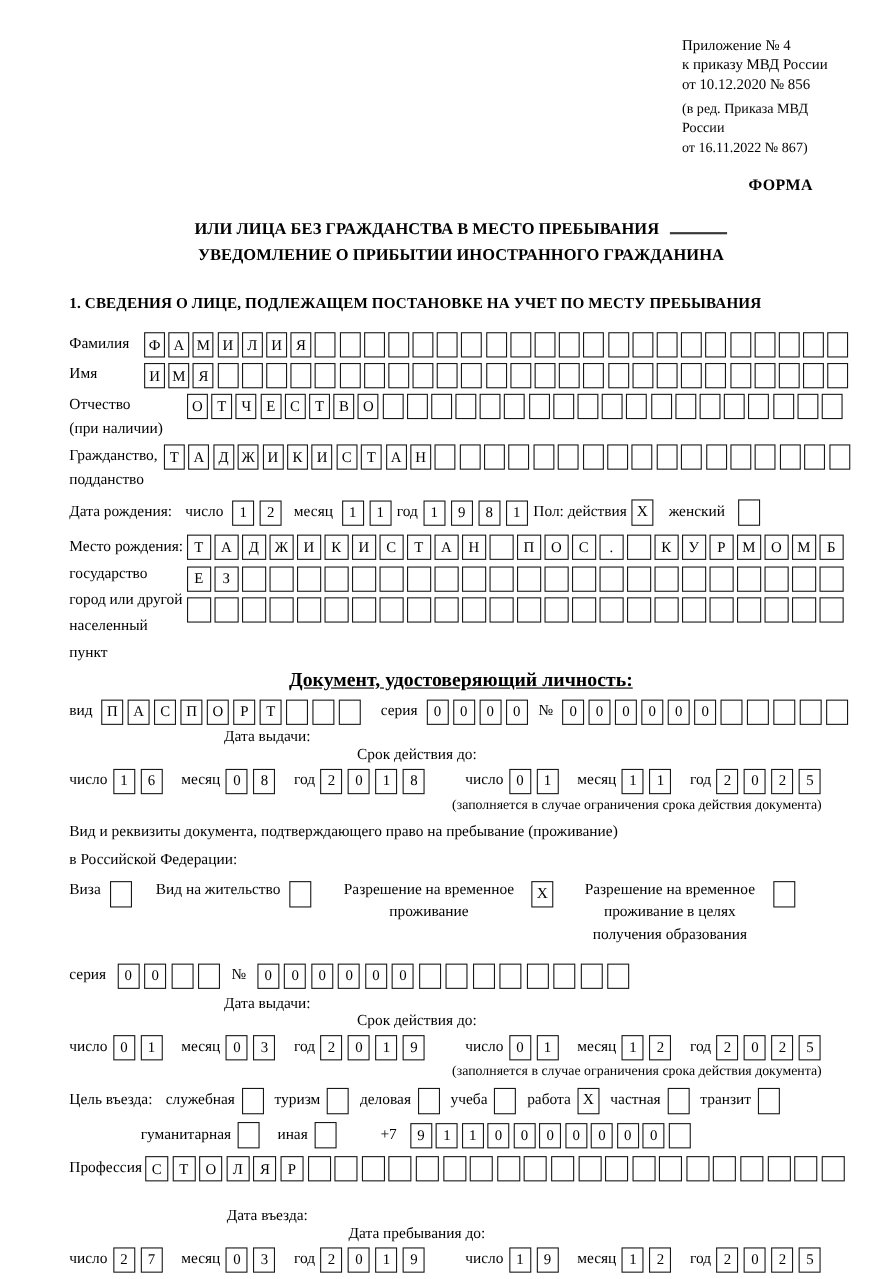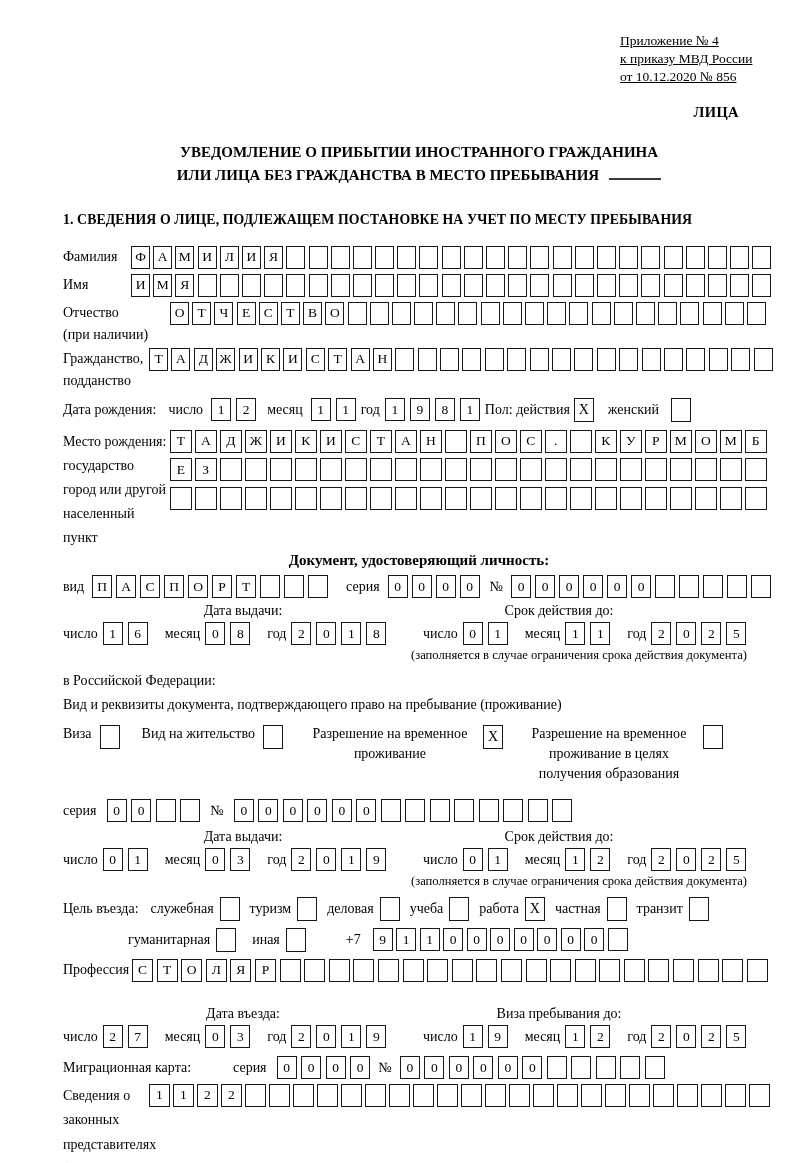--- a/index.html
+++ b/index.html
@@ -4,21 +4,21 @@
 <style>
   html,body{margin:0;padding:0;background:#ffffff;}
   body{
     width:800px;height:1163px;
     font-family:"Liberation Serif","DejaVu Serif",serif;
     color:#000;overflow:hidden;
   }
   .page{padding:32px 25px 0 63px;width:712px;}
 
   
-  .hdr{margin-left:557px;font-size:13.5px;line-height:1.34;text-decoration:underline;}
+  .hdr{margin-left:557px;font-size:13.5px;line-height:1.34;}
   .hdr .rev{margin-top:5px;font-size:12.8px;}
   .forma{font-weight:bold;font-size:14.5px;text-align:right;padding-right:36px;margin-top:18px;letter-spacing:.4px;}
 
   
   .title{margin-top:20px;text-align:center;font-weight:bold;font-size:15px;line-height:1.55;}
   .blank-line{display:inline-block;width:52px;border-bottom:2px solid #3a3a3a;height:10px;margin-left:10px;}
   .sec-heading{margin-top:24px;margin-bottom:18px;font-weight:bold;font-size:13.8px;letter-spacing:.1px;}
 
   
   .frow{display:flex;align-items:flex-start;margin-bottom:5px;}
@@ -35,23 +35,23 @@
     box-sizing:border-box;display:inline-flex;flex-shrink:0;
     width:20px;height:24px;border:1.6px solid #181818;
     align-items:center;justify-content:center;font-size:14px;background:#fff;
   }
 
   
   .lbl-sm{font-size:14px;line-height:24px;}
   .inline-row{display:flex;align-items:center;}
   .bp-wrap{display:flex;align-items:flex-start;margin-bottom:2px;}
   .bp-rows .boxes{margin-bottom:5.5px;}
-  .center-bold{text-align:center;font-weight:bold;font-size:15px;margin:2px 0 6px 0;}
-
-  .dates-head{display:flex;font-size:14px;margin-top:3px;}
+  .center-bold{text-align:center;font-weight:bold;font-size:18px;margin:2px 0 6px 0;text-decoration:underline;}
+
+  .dates-head{display:flex;font-size:14px;margin-top:3px;flex-direction:column;}
   .dh-left{width:360px;text-align:center;}
   .dh-right{flex:1;text-align:center;padding-right:80px;}
   .dates-row{display:flex;align-items:center;margin-top:3px;}
   .dgroup{display:flex;align-items:center;}
   .dgroup .boxes{--bw:20px;--bg:5px;margin-left:5px;margin-right:12px;}
   .dg-left{width:360px;}
   .note-right{font-size:12.6px;text-align:right;padding-right:28px;margin-top:2px;}
 
   .permit-intro{font-size:14px;line-height:1.75;margin-top:6px;}
   .permit-opts{display:flex;align-items:flex-start;margin-top:6px;margin-bottom:14px;}
@@ -69,26 +69,30 @@
 </style>
 </head>
 <body>
 
 <div class="page">
 
   <div class="hdr">
     <div>Приложение № 4</div>
     <div>к приказу МВД России</div>
     <div>от 10.12.2020 № 856</div>
-  </div>
-  <div class="forma">ЛИЦА</div>
+    <div class="rev">
+      <div>(в ред. Приказа МВД России</div>
+      <div>от 16.11.2022 № 867)</div>
+    </div>
+  </div>
+  <div class="forma">ФОРМА</div>
 
   <div class="title">
+    <div><span>ИЛИ ЛИЦА БЕЗ ГРАЖДАНСТВА В МЕСТО ПРЕБЫВАНИЯ</span><span class="blank-line"></span></div>
     <div>УВЕДОМЛЕНИЕ О ПРИБЫТИИ ИНОСТРАННОГО ГРАЖДАНИНА</div>
-    <div><span>ИЛИ ЛИЦА БЕЗ ГРАЖДАНСТВА В МЕСТО ПРЕБЫВАНИЯ</span><span class="blank-line"></span></div>
   </div>
 
   <div class="sec-heading">1. СВЕДЕНИЯ О ЛИЦЕ, ПОДЛЕЖАЩЕМ ПОСТАНОВКЕ НА УЧЕТ ПО МЕСТУ ПРЕБЫВАНИЯ</div>
 
   <div class="frow">
     <div class="flabel" style="width:68px">Фамилия</div>
     <div class="boxes">
         <span class="box">Ф</span>
         <span class="box">А</span>
         <span class="box">М</span>
@@ -416,22 +420,22 @@
           <span class="box">2</span>
           <span class="box">0</span>
           <span class="box">2</span>
           <span class="box">5</span>
         </span>
     </div>
   </div>
   <div class="note-right">(заполняется в случае ограничения срока действия документа)</div>
 
   <div class="permit-intro">
+    <div>Вид и реквизиты документа, подтверждающего право на пребывание (проживание)</div>
     <div>в Российской Федерации:</div>
-    <div>Вид и реквизиты документа, подтверждающего право на пребывание (проживание)</div>
   </div>
 
   <div class="permit-opts">
     <div class="permit-opt">
       <span class="plabel">Виза</span>
       <span class="cbx"></span>
     </div>
     <div class="permit-opt" style="margin-left:22px">
       <span class="plabel">Вид на жительство</span>
       <span class="cbx"></span>
@@ -588,21 +592,21 @@
         <span class="box"></span>
         <span class="box"></span>
         <span class="box"></span>
         <span class="box"></span>
         <span class="box"></span>
       </div>
   </div>
 
   <div class="dates-head">
     <span class="dh-left">Дата въезда:</span>
-    <span class="dh-right">Виза пребывания до:</span>
+    <span class="dh-right">Дата пребывания до:</span>
   </div>
   <div class="dates-row" style="margin-bottom:7px">
     <div class="dgroup dg-left">
       <span class="lbl-sm">число</span>
       <span class="boxes">
           <span class="box">2</span>
           <span class="box">7</span>
         </span>
       <span class="lbl-sm">месяц</span>
       <span class="boxes">

